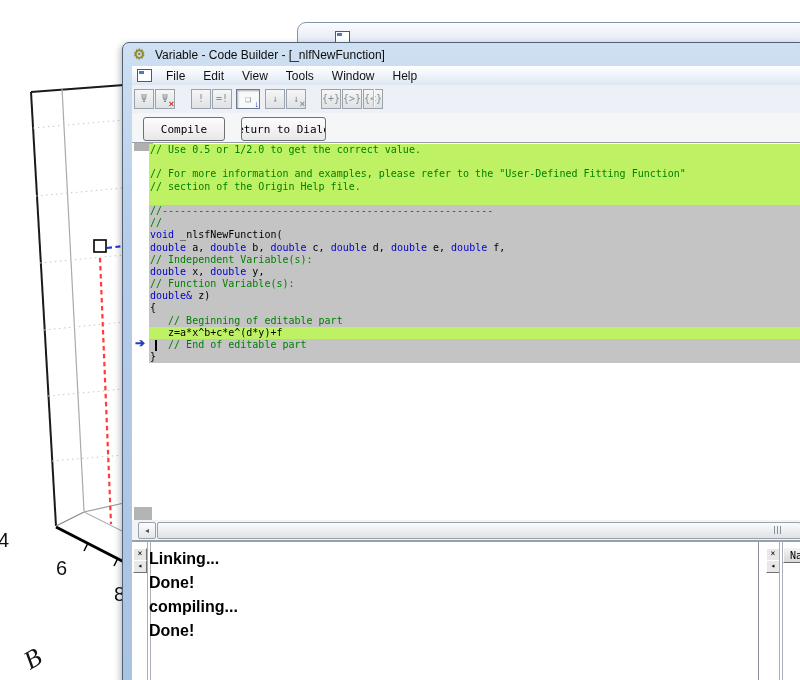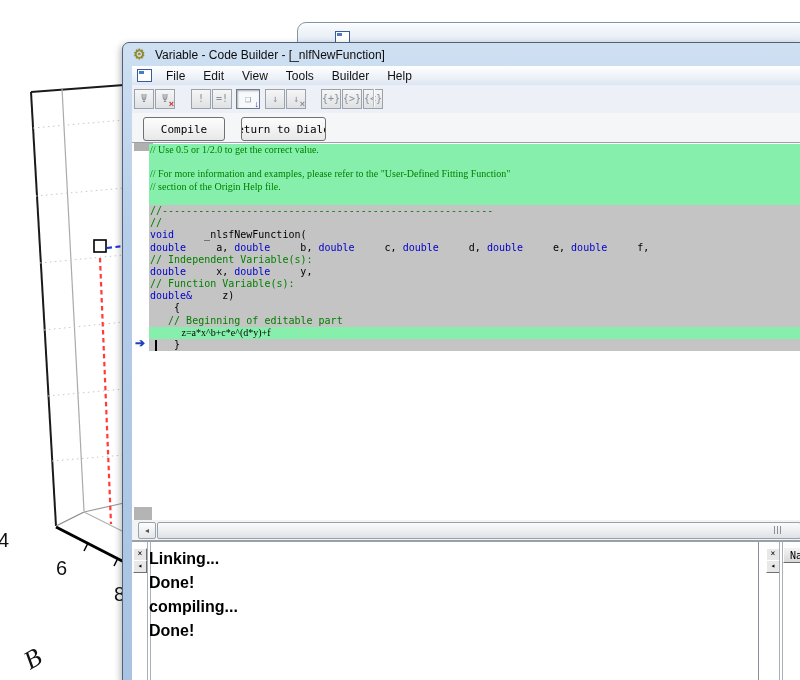--- a/index.html
+++ b/index.html
@@ -62,24 +62,24 @@
   #compile-btn{left:11px;width:80px;}
   #return-btn{left:109px;width:83px;}
 
   
   .editor{position:absolute;left:0;top:76px;right:0;height:378px;background:#ffffff;
     border-top:1px solid #9aa0a8;overflow:hidden;}
   #editor-lines{position:absolute;left:17px;top:1px;right:0;}
   .cline{height:12.2px;line-height:12.2px;font-family:"DejaVu Sans Mono",monospace;
     font-size:10px;white-space:pre;padding-left:1px;}
   .cl-gray{background:#c4c4c4;}
-  .cl-white{background:#86efac;font-family:Liberation Serif, serif;}
+  .cl-white{background:#bef264;}
   .c-com{color:#008000;}
   .c-kw{color:#0000cc;}
-  .c-pl{color:#000;margin-left:24px;}
+  .c-pl{color:#000;}
   .margin-topbox{position:absolute;left:2px;top:0;width:19px;height:8px;background:#b0b0b0;}
   .margin-botbox{position:absolute;left:2px;bottom:1px;width:18px;height:13px;background:#b4b4b4;}
   .cur-arrow{position:absolute;left:3px;top:194px;font-size:12px;font-weight:bold;color:#2240b8;line-height:12px;}
   .caret{position:absolute;left:23px;top:197px;width:2px;height:11px;background:#000;}
 
   
   .hscroll{position:absolute;left:0;top:454px;right:0;height:20px;background:#f2f3f5;
     border-bottom:1px solid #70767e;}
   .hs-arrow{position:absolute;left:6px;top:2px;width:16px;height:15px;
     background:linear-gradient(#fdfdfd,#e3e5e8);border:1px solid #9aa2ac;border-radius:2px;
@@ -159,21 +159,21 @@
 
   <div id="cb-content">
 
     <div class="menubar">
       <span class="win-mini-icon mdi-icon" style="left:5px;top:3px;"></span>
       <div class="menu-items">
         <span class="menu-item">File</span>
         <span class="menu-item">Edit</span>
         <span class="menu-item">View</span>
         <span class="menu-item">Tools</span>
-        <span class="menu-item">Builder</span>
+        <span class="menu-item">Window</span>
         <span class="menu-item">Help</span>
       </div>
     </div>
 
     <div class="toolbar">
       <div id="toolbar-buttons">
           <div class="tbtn">
             <span class="tglyph">Ψ</span>
           </div>
           <div class="tbtn">
@@ -227,20 +227,21 @@
           <div class="cline cl-gray"><span class="c-com">//</span></div>
           <div class="cline cl-gray"><span class="c-kw">void</span><span class="c-pl"> _nlsfNewFunction(</span></div>
           <div class="cline cl-gray"><span class="c-kw">double</span><span class="c-pl"> a, </span><span class="c-kw">double</span><span class="c-pl"> b, </span><span class="c-kw">double</span><span class="c-pl"> c, </span><span class="c-kw">double</span><span class="c-pl"> d, </span><span class="c-kw">double</span><span class="c-pl"> e, </span><span class="c-kw">double</span><span class="c-pl"> f,</span></div>
           <div class="cline cl-gray"><span class="c-com">// Independent Variable(s):</span></div>
           <div class="cline cl-gray"><span class="c-kw">double</span><span class="c-pl"> x, </span><span class="c-kw">double</span><span class="c-pl"> y,</span></div>
           <div class="cline cl-gray"><span class="c-com">// Function Variable(s):</span></div>
           <div class="cline cl-gray"><span class="c-kw">double&amp;</span><span class="c-pl"> z)</span></div>
           <div class="cline cl-gray"><span class="c-pl">{</span></div>
           <div class="cline cl-gray"><span class="c-com">   // Beginning of editable part</span></div>
           <div class="cline cl-white"><span class="c-pl">   z=a*x^b+c*e^(d*y)+f</span></div>
+          <div class="cline cl-gray"><span class="c-com">   // End of editable part</span></div>
           <div class="cline cl-gray"><span class="c-pl">}</span></div>
         </div>
       <span class="cur-arrow">➔</span>
       <div class="caret"></div>
       <div class="margin-botbox"></div>
     </div>
 
     <div class="hscroll">
       <div class="hs-arrow">◂</div>
       <div class="hs-thumb">

